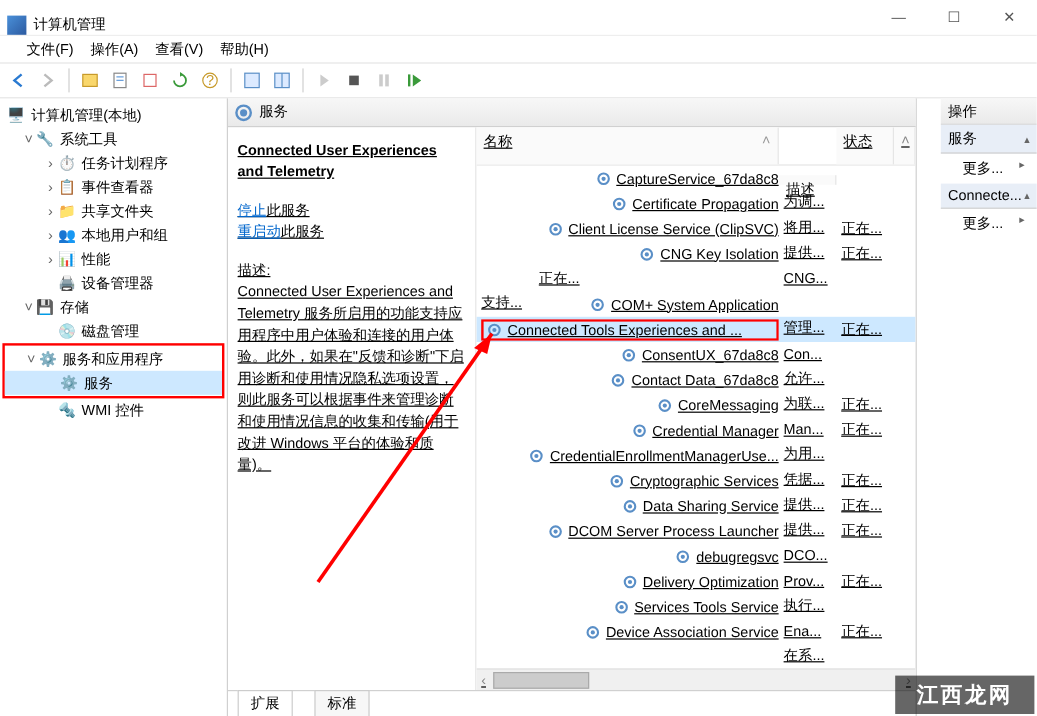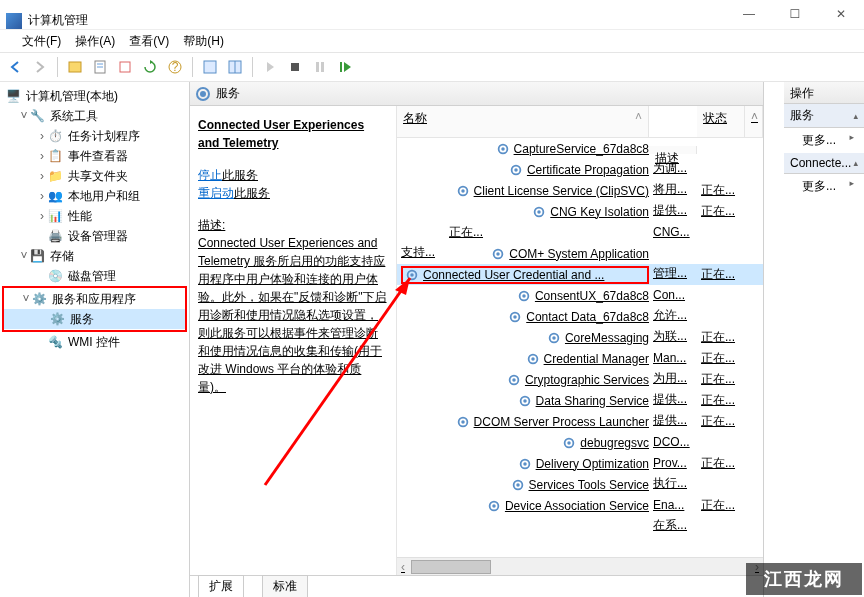--- a/index.html
+++ b/index.html
@@ -313,21 +313,21 @@
               <div class="col-stat"></div>
               <div class="col-scroll"></div>
             </div>
             <div class="row sel">
               <div class="col-name">
                 <span class="redbox" style="display:flex;align-items:center;gap:4px;padding:0 2px;width:100%">
                   <svg class="svc-icon" viewBox="0 0 16 16">
                     <circle cx="8" cy="8" r="5" fill="none" stroke="#5a8fc7" stroke-width="2"></circle>
                     <circle cx="8" cy="8" r="2" fill="#5a8fc7"></circle>
                   </svg>
-                  <span>Connected User Credential and ...</span>
+                  <span>Connected Tools Experiences and ...</span>
                 </span>
               </div>
               <div class="col-desc">Con...</div>
               <div class="col-stat">正在...</div>
               <div class="col-scroll"></div>
             </div>
             <div class="row">
               <div class="col-name">
                 <svg class="svc-icon" viewBox="0 0 16 16">
                   <circle cx="8" cy="8" r="5" fill="none" stroke="#5a8fc7" stroke-width="2"></circle>
@@ -366,20 +366,32 @@
             <div class="row">
               <div class="col-name">
                 <svg class="svc-icon" viewBox="0 0 16 16">
                   <circle cx="8" cy="8" r="5" fill="none" stroke="#5a8fc7" stroke-width="2"></circle>
                   <circle cx="8" cy="8" r="2" fill="#5a8fc7"></circle>
                 </svg>
                 <span>Credential Manager</span>
               </div>
               <div class="col-desc">为用...</div>
               <div class="col-stat">正在...</div>
+              <div class="col-scroll"></div>
+            </div>
+            <div class="row">
+              <div class="col-name">
+                <svg class="svc-icon" viewBox="0 0 16 16">
+                  <circle cx="8" cy="8" r="5" fill="none" stroke="#5a8fc7" stroke-width="2"></circle>
+                  <circle cx="8" cy="8" r="2" fill="#5a8fc7"></circle>
+                </svg>
+                <span>CredentialEnrollmentManagerUse...</span>
+              </div>
+              <div class="col-desc">凭据...</div>
+              <div class="col-stat"></div>
               <div class="col-scroll"></div>
             </div>
             <div class="row">
               <div class="col-name">
                 <svg class="svc-icon" viewBox="0 0 16 16">
                   <circle cx="8" cy="8" r="5" fill="none" stroke="#5a8fc7" stroke-width="2"></circle>
                   <circle cx="8" cy="8" r="2" fill="#5a8fc7"></circle>
                 </svg>
                 <span>Cryptographic Services</span>
               </div>

